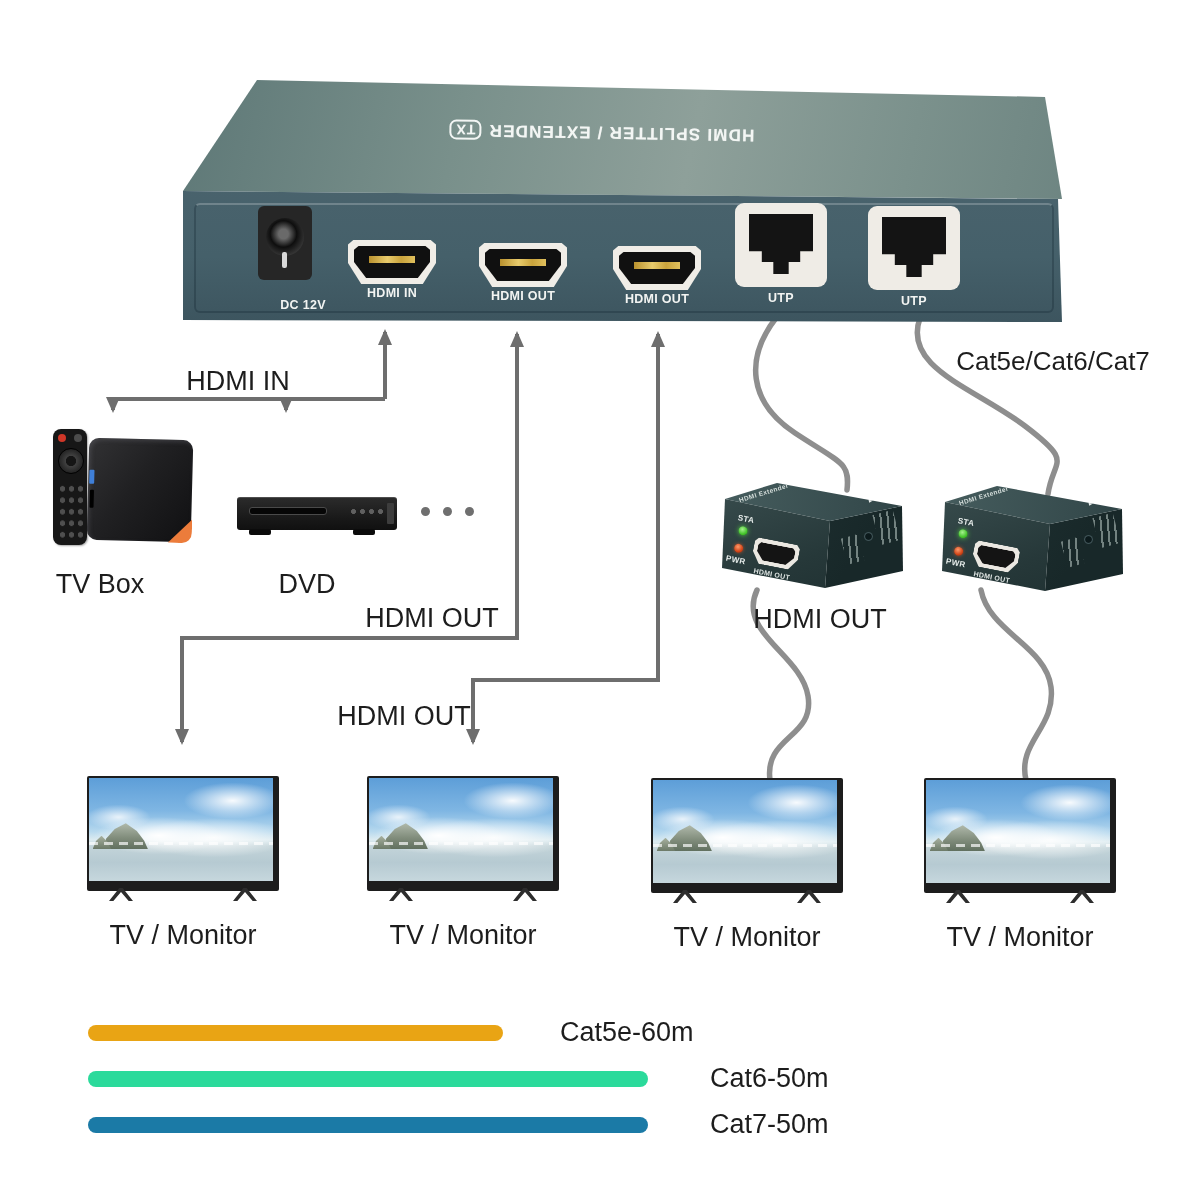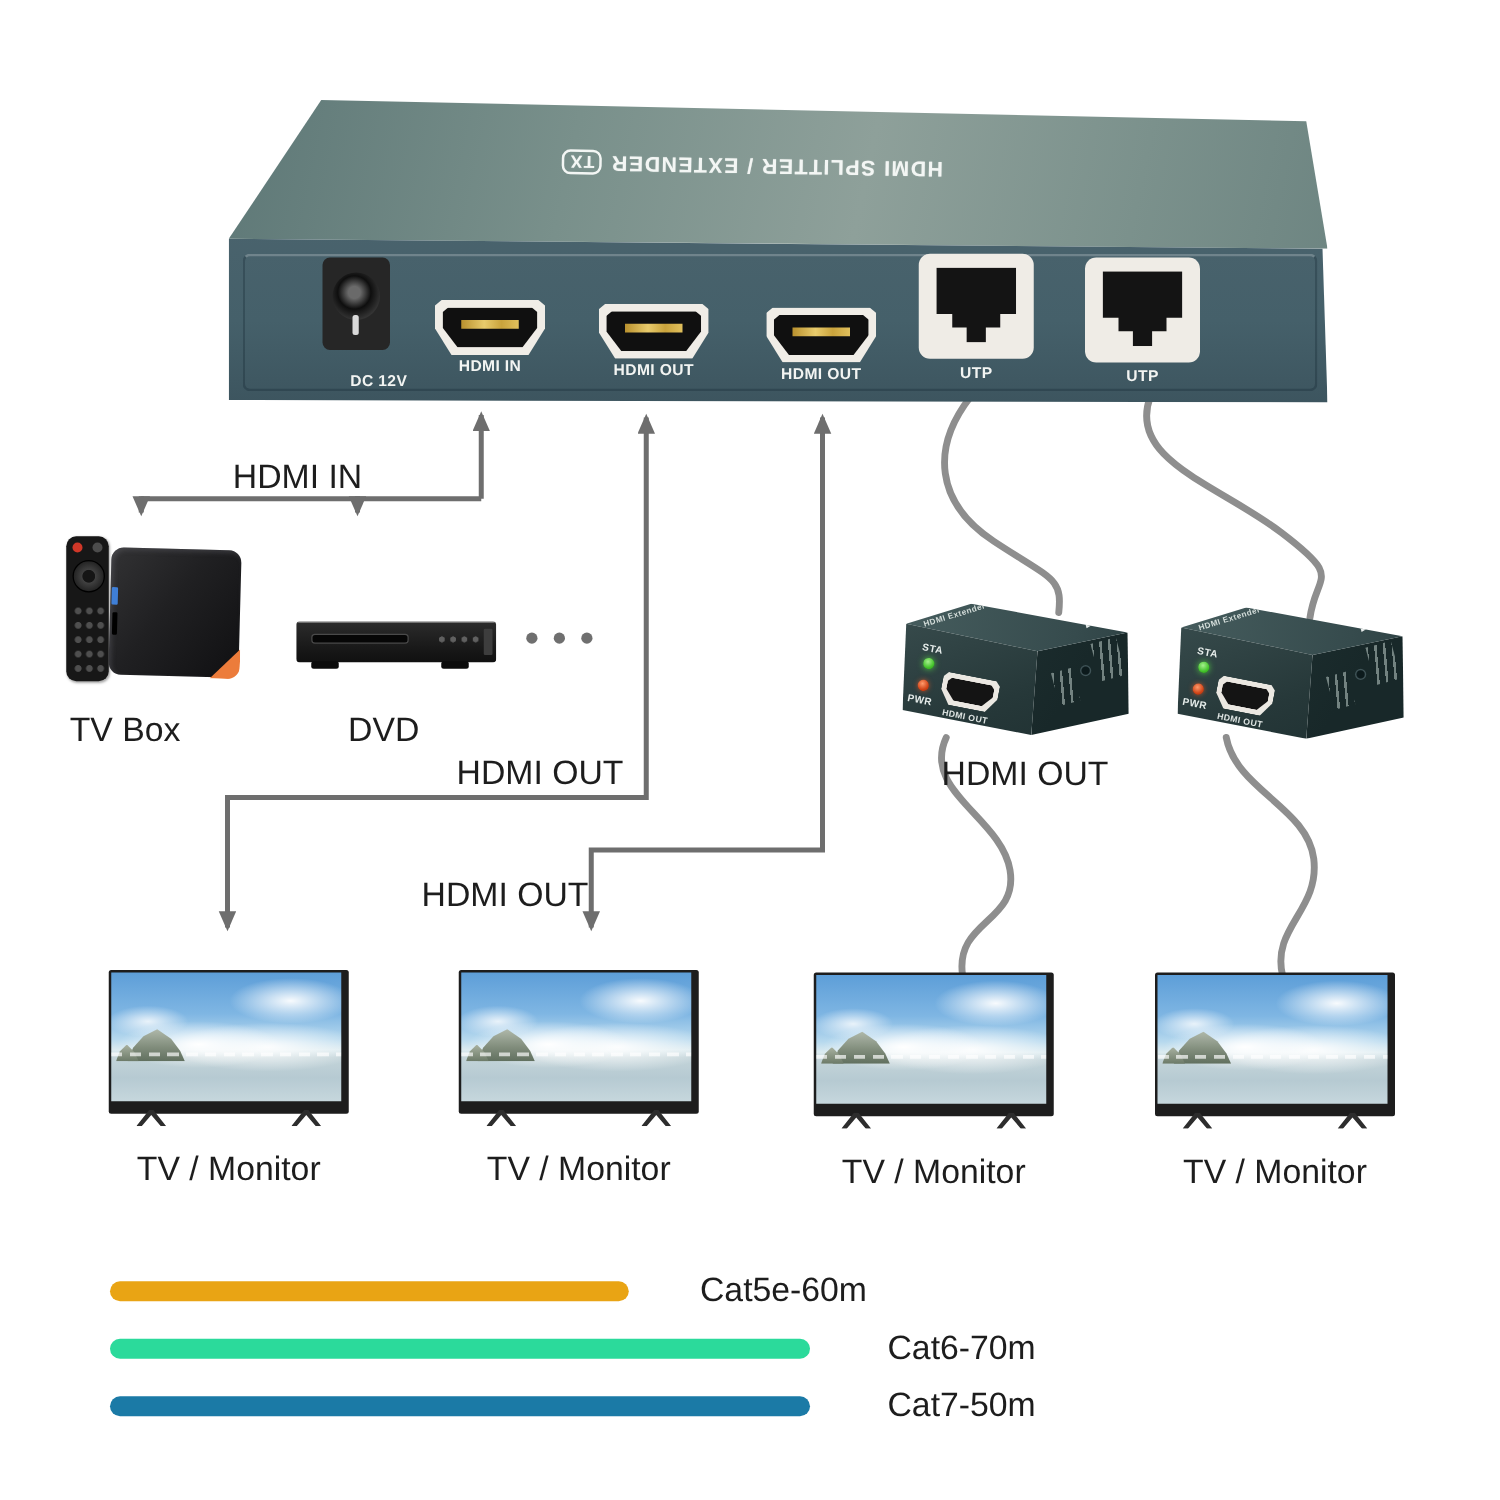--- a/index.html
+++ b/index.html
@@ -209,20 +209,21 @@
   <div class="port-label" style="left:735px;top:291px;width:92px;">UTP</div>
 
   <div class="rj45" style="left:868px;top:206px;">
     <div class="rj45-jack"></div>
   </div>
   <div class="port-label" style="left:868px;top:294px;width:92px;">UTP</div>
 
   <div class="note" style="left:238px;top:366px;transform:translateX(-50%);">HDMI IN</div>
   <div class="note" style="left:432px;top:603px;transform:translateX(-50%);">HDMI OUT</div>
   <div class="note" style="left:404px;top:701px;transform:translateX(-50%);">HDMI OUT</div>
+  <div class="note" style="left:1053px;top:346px;transform:translateX(-50%);font-size:26px;">Cat5e/Cat6/Cat7</div>
   <div class="note" style="left:820px;top:604px;transform:translateX(-50%);">HDMI OUT</div>
 
   <div class="abs srcgroup" style="left:48px;top:426px;width:160px;height:130px;">
     <div class="abs remote">
       <div class="abs r-pow"></div>
       <div class="abs r-menu"></div>
       <div class="abs r-dpad"></div>
       <div class="abs r-grid"></div>
     </div>
     <div class="abs stb">
@@ -344,18 +345,18 @@
     </div>
     <div class="tv-foot" style="left:22px;"></div>
     <div class="tv-foot" style="left:146px;"></div>
     <div class="tv-label">TV / Monitor</div>
   </div>
 
   <div class="legend-bar" style="background: rgb(233, 164, 20); width: 415px; top: 1025px;"></div>
   <div class="legend-label" style="left:560px;top:1017px;">Cat5e-60m</div>
 
   <div class="legend-bar" style="background: rgb(43, 218, 155); width: 560px; top: 1071px;"></div>
-  <div class="legend-label" style="left:710px;top:1063px;">Cat6-70m</div>
+  <div class="legend-label" style="left:710px;top:1063px;">Cat6-50m</div>
 
   <div class="legend-bar" style="background: rgb(27, 122, 166); width: 560px; top: 1117px;"></div>
   <div class="legend-label" style="left:710px;top:1109px;">Cat7-50m</div>
 
 </div>
 
 </body></html>

